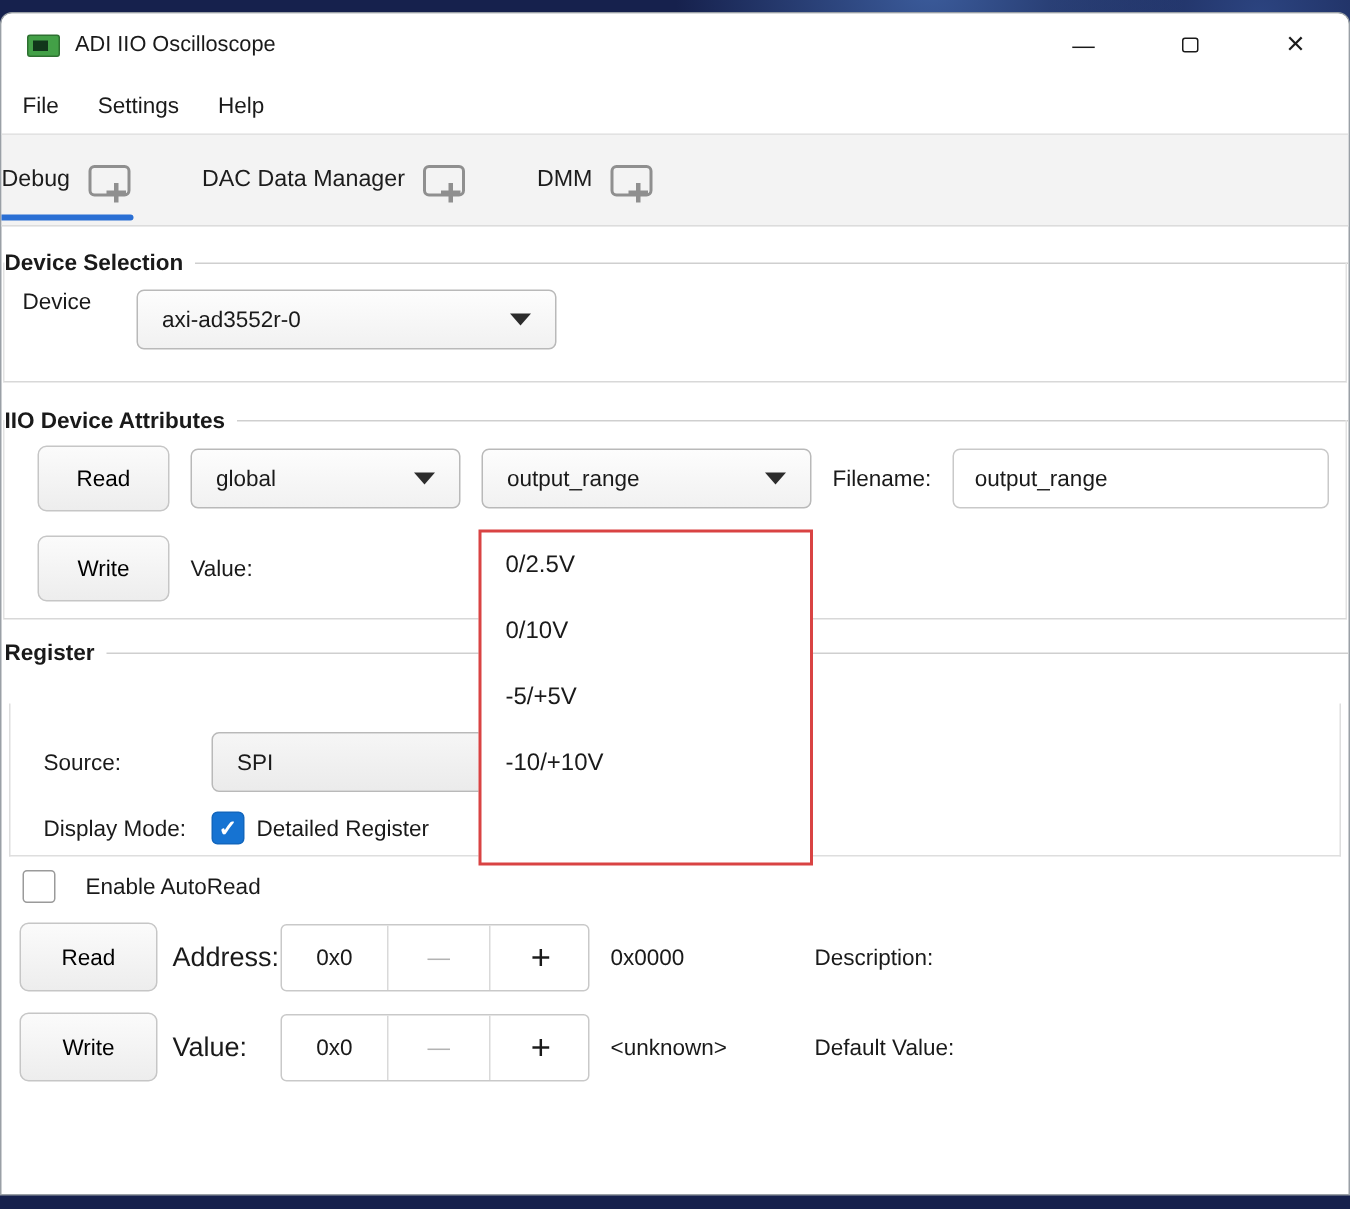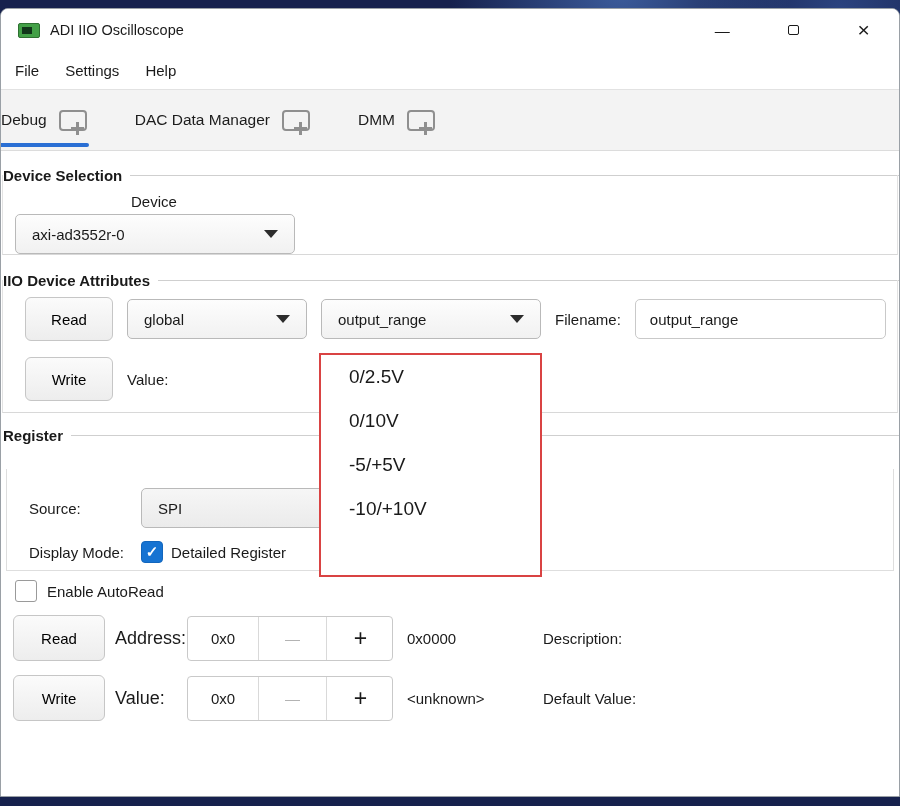--- a/index.html
+++ b/index.html
@@ -49,46 +49,46 @@
   .frame { position:absolute; border-left:1px solid #e3e3e3; border-right:1px solid #e3e3e3; border-bottom:1px solid #d8d8d8; }
 
   
   .combo { height:40px; display:flex; align-items:center; justify-content:space-between; gap:12px; padding:12px 16px; border:1px solid #b9b9b9; border-radius:5px; background:linear-gradient(#fdfdfd,#f1f1f1); font-size:15px; }
   .caret { width:0; height:0; border-left:7px solid transparent; border-right:7px solid transparent; border-top:8px solid #2c2c2c; }
   .btn { height:44px; min-width:88px; border:1px solid #c6c6c6; border-radius:6px; background:linear-gradient(#fbfbfb,#ededed); font-size:15px; display:flex; align-items:center; justify-content:center; }
   .text-input { height:40px; border:1px solid #c9c9c9; border-radius:5px; padding:0 14px; font-size:15px; font-family:"Liberation Sans",sans-serif; color:#1a1a1a; background:#fff; }
   .label { font-size:15px; white-space:nowrap; }
 
   
-  .device-row { position:absolute; top:184px; left:14px; display:flex; align-items:center; gap:4px; height:44px;flex-direction:column; }
+  .device-row { position:absolute; top:184px; left:14px; display:flex; align-items:flex-start; gap:28px; height:44px; }
   .device-combo { width:280px; }
 
   
   .attr-row1 { position:absolute; top:288px; left:24px; right:13px; display:flex; align-items:center; gap:14px; height:44px; }
   .attr-row2 { position:absolute; top:348px; left:24px; display:flex; align-items:center; gap:14px; height:44px; }
   .combo-cat { width:180px; }
   .combo-attr { width:220px; }
   .filename-input { flex:1; }
 
   
   .popup { position:absolute; left:318px; top:344px; width:223px; height:224px; background:#fff; border:2px solid #d94343; z-index:20; display:grid; grid-template-rows:repeat(5,1fr); }
-  .popup .opt { display:flex; align-items:center; padding-left:28px; font-size:19px; }
+  .popup .opt { display:flex; align-items:center; padding-left:16px; font-size:16px; }
 
   
   .rms-source-row { position:absolute; top:477px; left:28px; display:flex; align-items:center; height:44px; }
   .rms-source-row .label { width:112px; }
   .combo-spi { width:260px; background:linear-gradient(#f6f6f6,#ebebeb); }
   .rms-display-row { position:absolute; top:531px; left:28px; display:flex; align-items:center; gap:8px; height:24px; }
   .rms-display-row .label:first-child { width:104px; }
 
   .checkbox { width:22px; height:22px; border-radius:4px; display:flex; align-items:center; justify-content:center; }
   .checkbox.checked { background:#1673d2; border:1px solid #1266bd; color:#fff; font-size:15px; font-weight:700; }
   .checkbox.empty { background:#fff; border:1.5px solid #9a9a9a; border-radius:3px; }
 
-  .autoread-row { position:absolute; top:570px; left:14px; display:flex; align-items:center; gap:10px; height:24px; }
+  .autoread-row { position:absolute; top:570px; left:14px; display:flex; align-items:center; gap:20px; height:24px; }
 
   
   .reg-row { position:absolute; left:12px; display:flex; align-items:center; height:46px; }
   .reg-row .btn { width:92px; height:46px; }
   .reg-row .rlabel { margin-left:10px; width:72px; font-size:18px; }
   .spin { width:206px; height:45px; border:1px solid #c9c9c9; border-radius:4px; background:#fff; display:grid; grid-template-columns:70px 68px 68px; }
   .spin .cell { display:flex; align-items:center; justify-content:center; font-size:15px; }
   .spin .cell + .cell { border-left:1px solid #d9d9d9; }
   .spin .minus { color:#b3b3b3; font-size:15px; }
   .spin .plus { font-size:23px; font-weight:400; color:#1a1a1a; }

